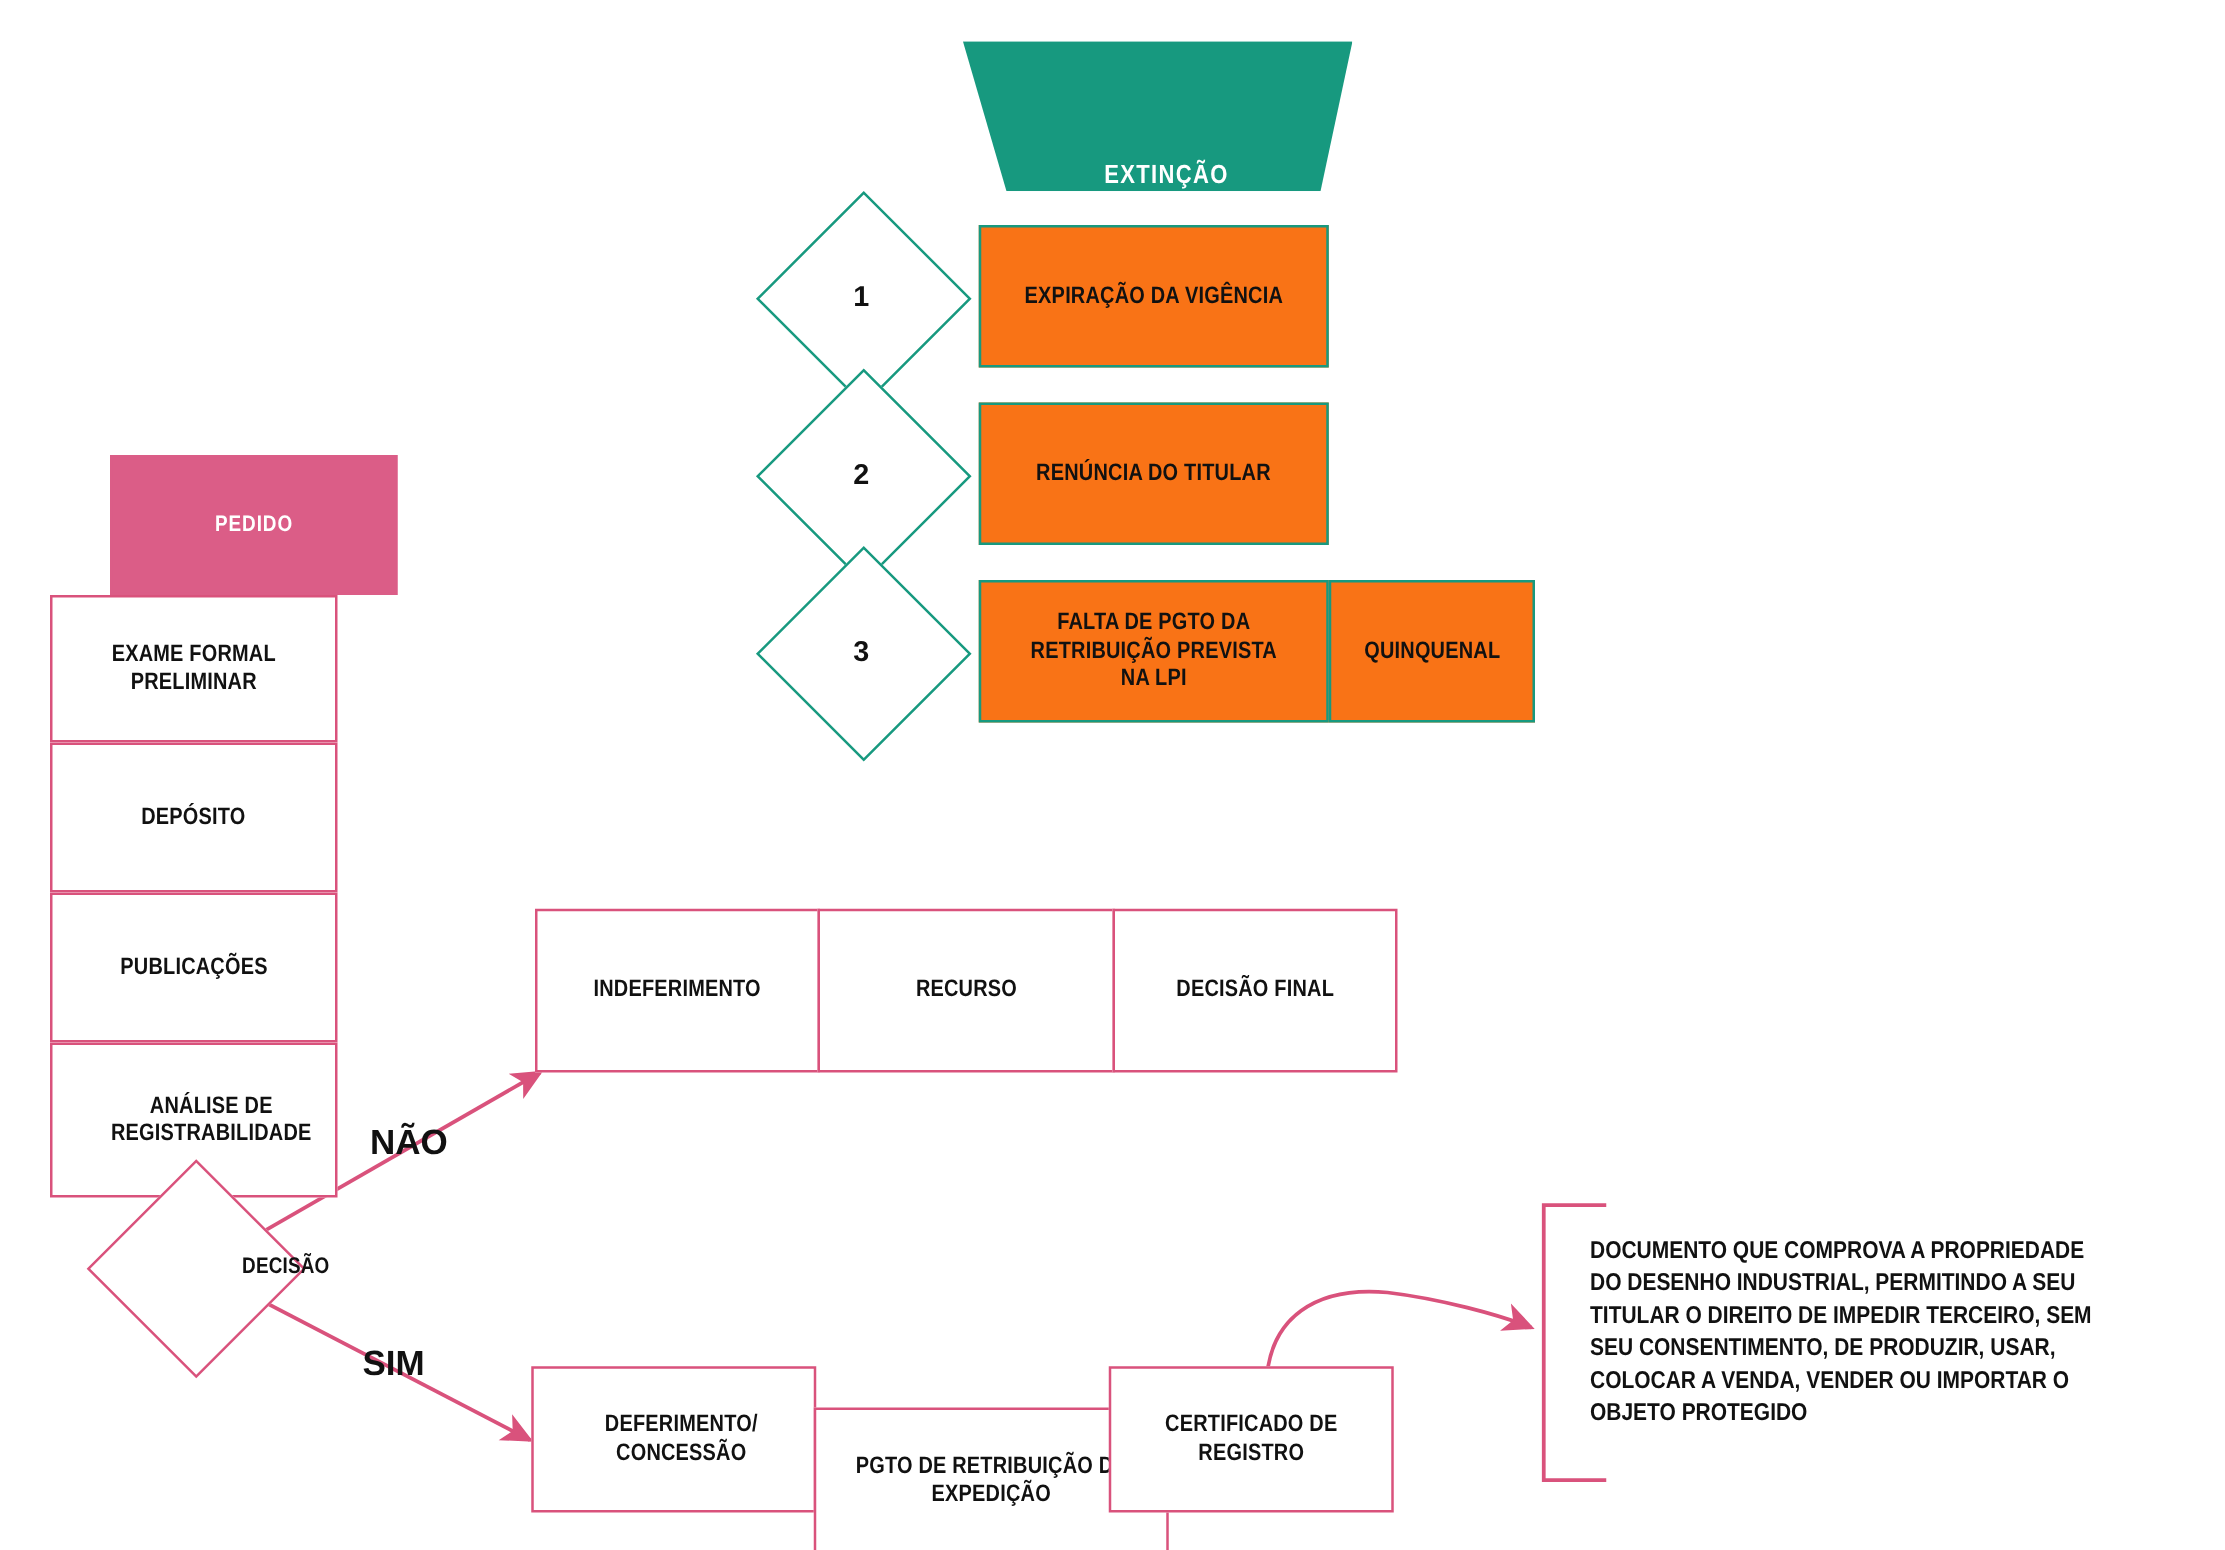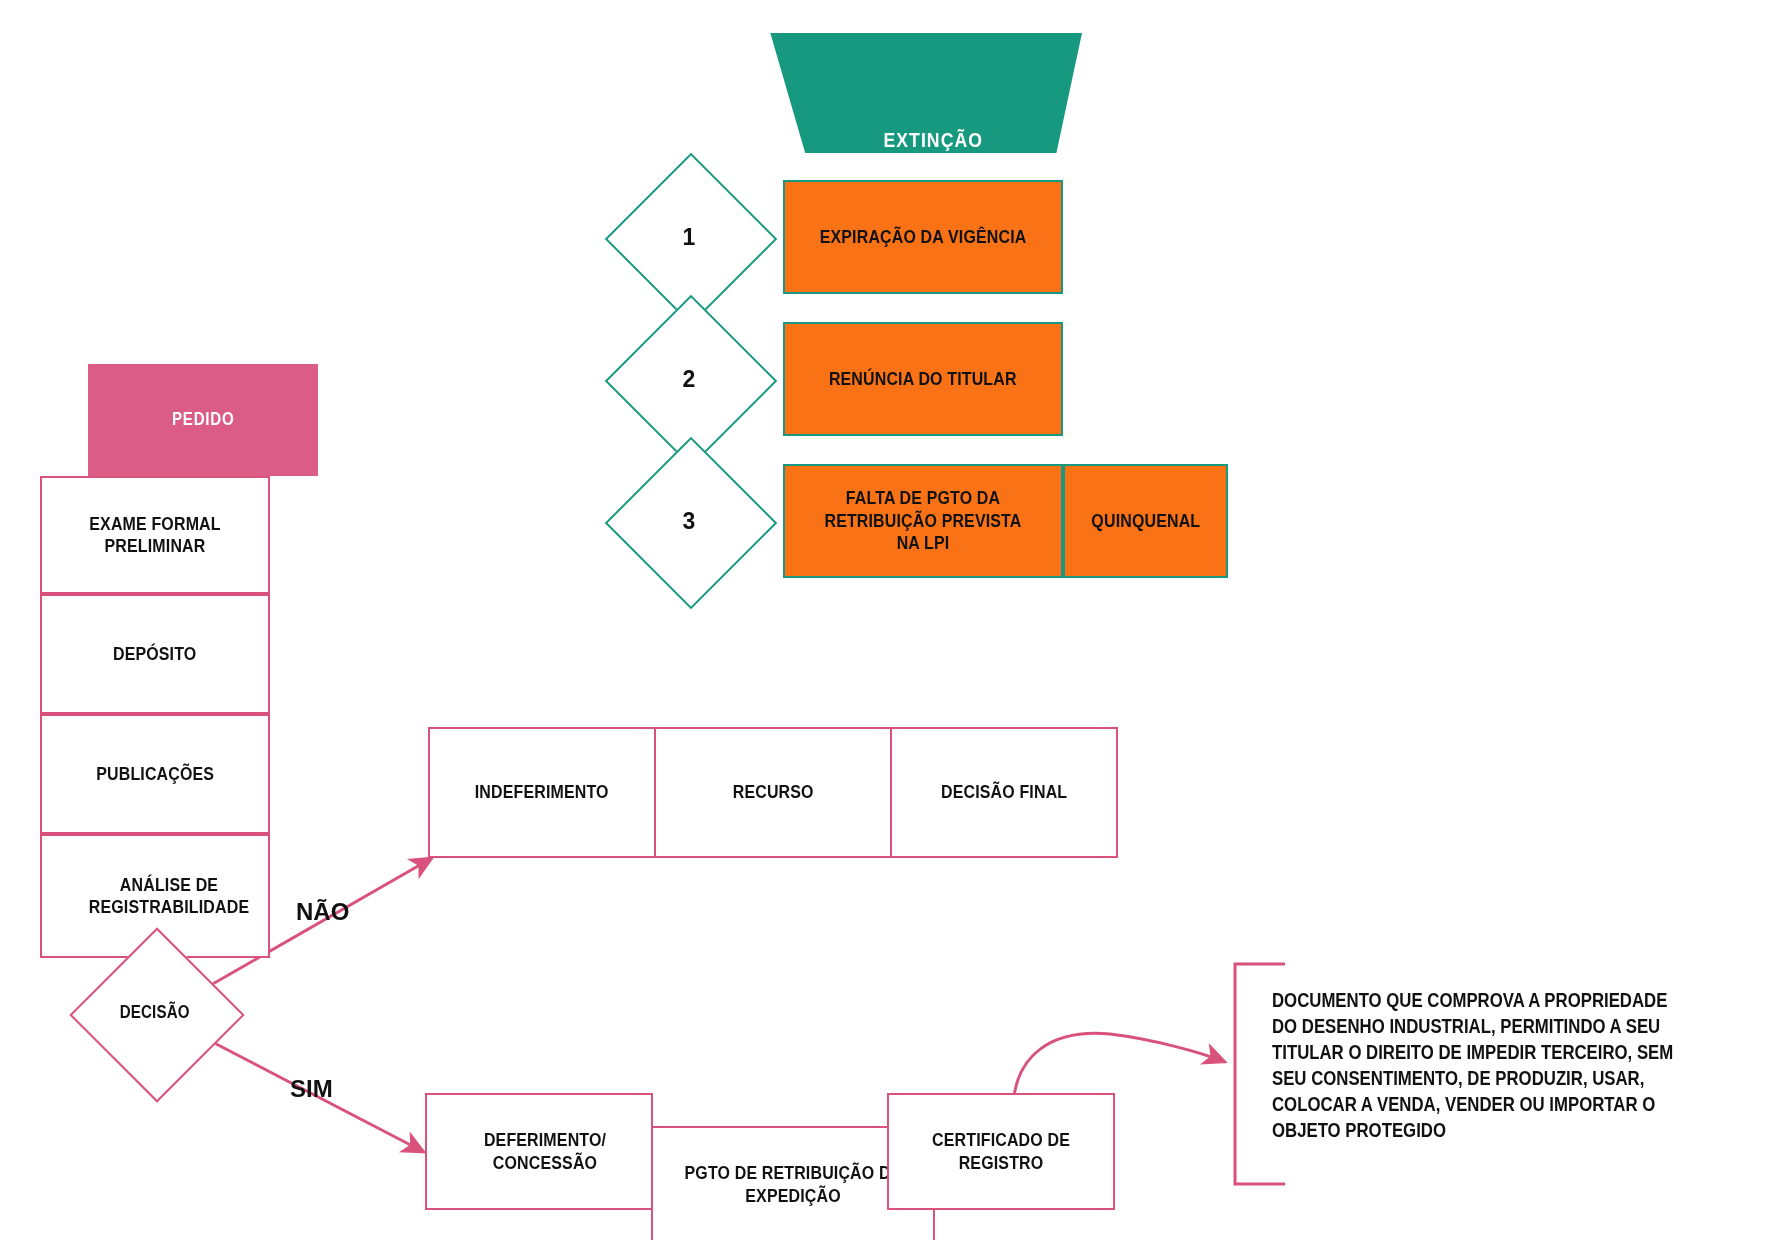--- a/index.html
+++ b/index.html
@@ -115,21 +115,21 @@
     width: 230px;
     height: 120px;
     display: flex;
     align-items: center;
     justify-content: center;
     font-size: 18px;
   }
 
   
   .branch-label {
-    font-size: 24px;
+    font-size: 28px;
     font-weight: 700;
     color: #111111;
     transform: scaleX(0.84);
     transform-origin: left center;
     white-space: nowrap;
   }
 
   
   #callout-text {
     width: 480px;
@@ -218,21 +218,21 @@
   <div class="abs pink-box center-txt" style="left:40px; top:714px; width:230px; height:120px;">
     <span class="label pink-label">PUBLICAÇÕES</span>
   </div>
 
   <div class="abs pink-box center-txt" style="left:40px; top:834px; width:230px; height:124px;padding-left:28px;">
     <span class="label pink-label">ANÁLISE DE REGISTRABILIDADE</span>
   </div>
 
   <div class="abs" style="left:95px; top:953px;">
     <div id="decisao-diamond"></div>
-    <div id="decisao-text" style="left:-55px; top:0;">
+    <div id="decisao-text" style="left:-55px; top:0;justify-content:flex-end;">
       <span class="label">DECISÃO</span>
     </div>
   </div>
 
   <div class="abs" style="left:296px; top:898px;">
     <span class="branch-label">NÃO</span>
   </div>
   <div class="abs" style="left:290px; top:1075px;">
     <span class="branch-label">SIM</span>
   </div>

